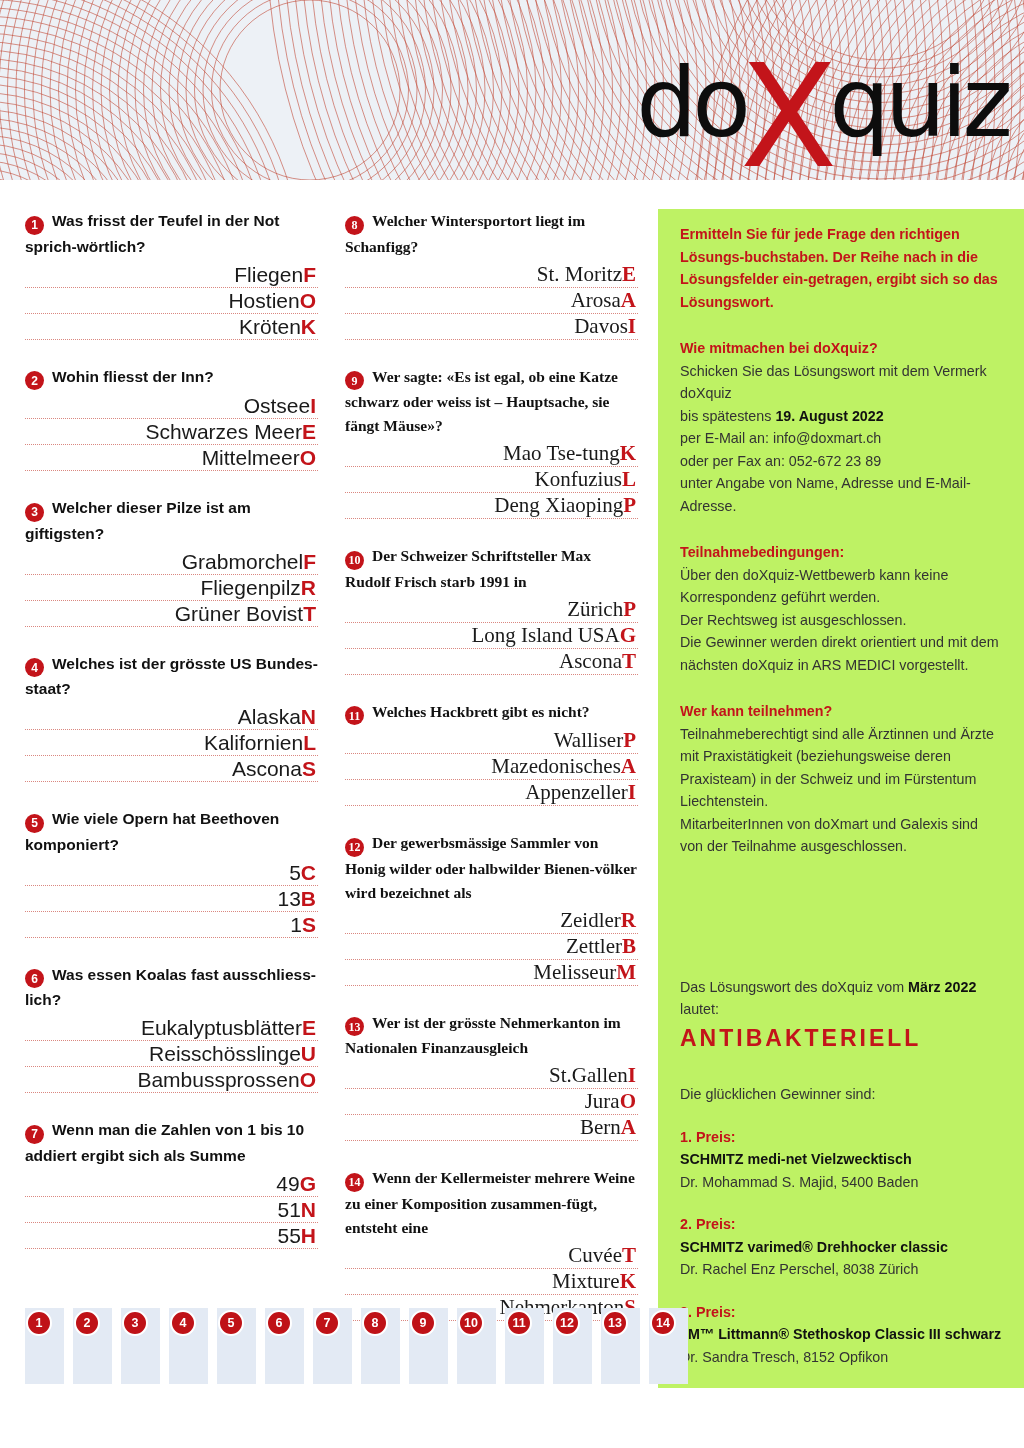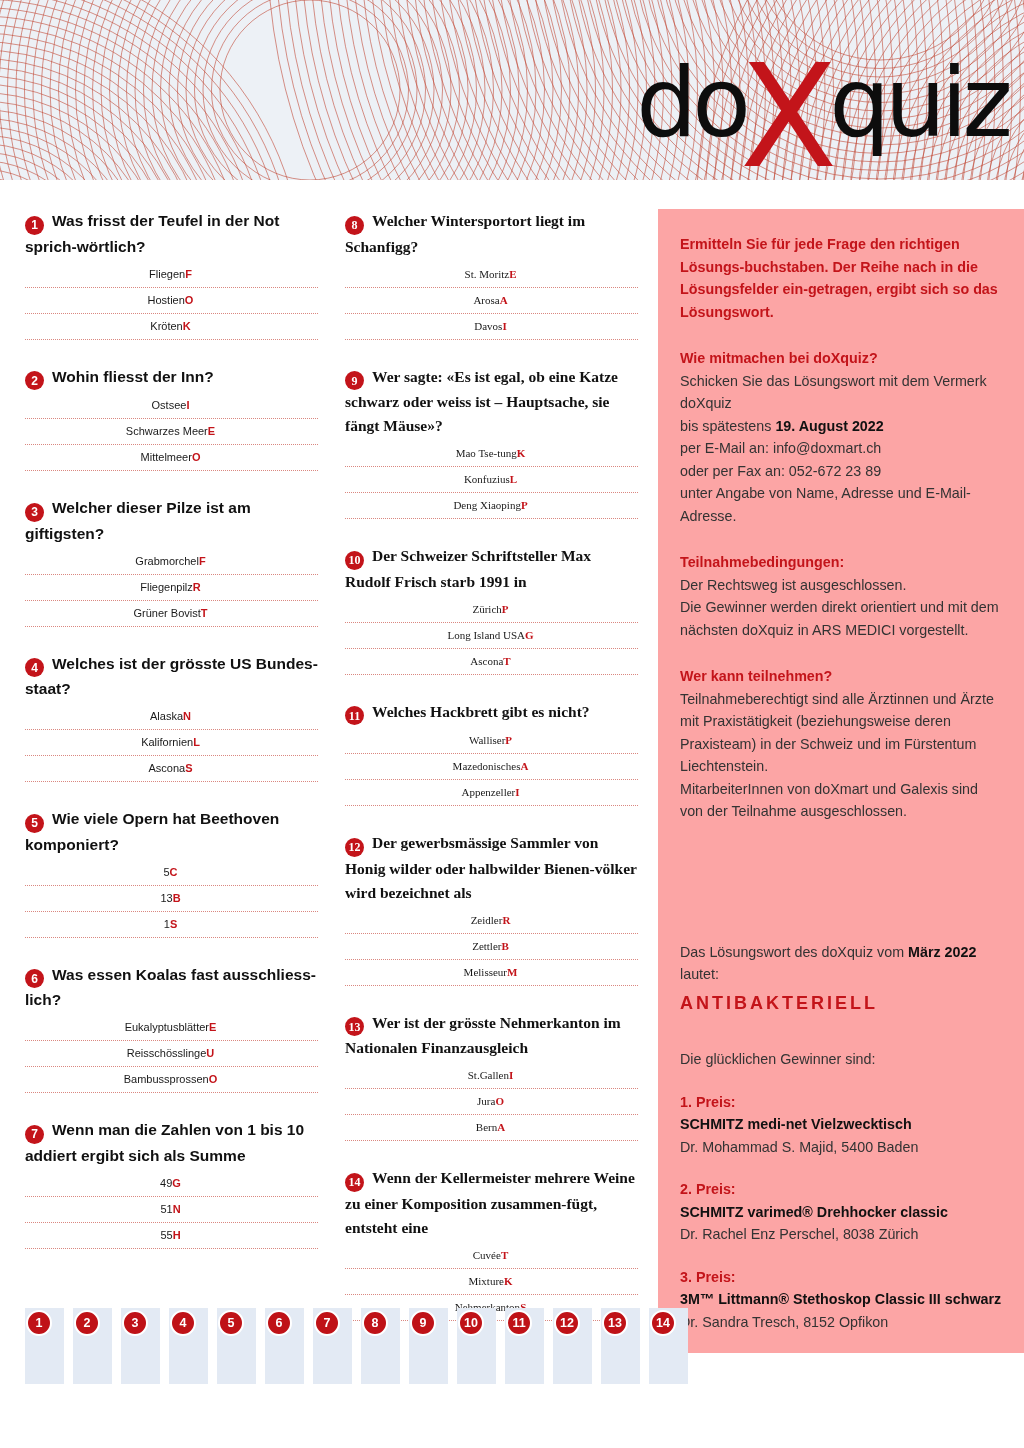--- a/index.html
+++ b/index.html
@@ -17,36 +17,36 @@
 
   
   .content{display:flex;align-items:flex-start;padding:16px 0 0 25px;box-sizing:border-box;margin-top:13px;}
   .col{flex:0 0 293px;width:293px;margin-right:27px;}
   .col.mid{margin-right:20px;font-family:Liberation Serif, serif;}
   .question{margin-bottom:25px;}
   .q-head{font-weight:bold;font-size:15.5px;line-height:24px;color:#111;margin-bottom:3px;}
   .q-num{display:inline-flex;width:19px;height:19px;border-radius:50%;background:#c3141a;
          color:#fff;font-size:12px;font-weight:bold;align-items:center;justify-content:center;
          margin-right:8px;vertical-align:-3px;}
-  .opt-row{display:flex;justify-content:center;align-items:flex-end;
-           font-size:11px;line-height:21px;color:#1a1a1a;
+  .opt-row{display:flex;justify-content:flex-end;align-items:flex-end;
+           font-size:21px;line-height:21px;color:#1a1a1a;
            border-bottom:1px dotted rgba(198,70,60,.65);padding:2px 2px 2px 0;}
   .opt-letter{color:#c3141a;font-weight:bold;}
 
   
-  .info-panel{flex:1 1 auto;background:#fca5a5;min-height:1072px;box-sizing:border-box;
-              padding:24px 22px 20px 22px;font-size:14.3px;line-height:22.5px;color:#333;}
+  .info-panel{flex:1 1 auto;background:#bef264;min-height:1072px;box-sizing:border-box;
+              padding:14px 22px 20px 22px;font-size:14.3px;line-height:22.5px;color:#333;}
   .bold{font-weight:bold;color:#111;}
   .panel-intro{color:#c3141a;font-weight:bold;margin:0 0 8px 0;}
   .panel-heading{color:#c3141a;font-weight:bold;margin:24px 0 0 0;}
   .panel-line{margin:0;}
   .spacer-lg{height:118px;}
   .spacer-md{height:34px;}
   .solution-line{margin:0;}
-  .solution-word{color:#c3141a;font-weight:bold;font-size:18px;letter-spacing:3px;margin-top:6px;}
+  .solution-word{color:#c3141a;font-weight:bold;font-size:23px;letter-spacing:3px;margin-top:6px;}
   .winner-rank{color:#c3141a;font-weight:bold;margin-top:20px;}
   .winner-prize{font-weight:bold;color:#111;}
   .winner-name{color:#333;}
 
   
   .answer-strip{position:absolute;left:25px;top:1308px;display:flex;gap:9px;}
   .answer-box{position:relative;width:39px;height:76px;background:#e3eaf4;}
   .answer-num{position:absolute;left:1px;top:2px;width:22px;height:22px;border-radius:50%;
               background:#bf1217;border:2px solid #fff;color:#fff;font-size:12.5px;
               font-weight:bold;display:flex;align-items:center;justify-content:center;}
@@ -494,20 +494,21 @@
       <div id="how-lines">
           <div class="panel-line"><span>Schicken Sie das Lösungswort mit dem Vermerk doXquiz</span></div>
           <div class="panel-line"><span>bis spätestens </span><span class="bold">19. August 2022</span></div>
           <div class="panel-line"><span>per E-Mail an: info@doxmart.ch</span></div>
           <div class="panel-line"><span>oder per Fax an: 052-672 23 89</span></div>
           <div class="panel-line"><span>unter Angabe von Name, Adresse und E-Mail-Adresse.</span></div>
         </div>
 
       <div class="panel-heading">Teilnahmebedingungen:</div>
       <div id="conditions-lines">
+          <div class="panel-line">Über den doXquiz-Wettbewerb kann keine Korrespondenz geführt werden.</div>
           <div class="panel-line">Der Rechtsweg ist ausgeschlossen.</div>
           <div class="panel-line">Die Gewinner werden direkt orientiert und mit dem nächsten doXquiz in ARS MEDICI vorgestellt.</div>
         </div>
 
       <div class="panel-heading">Wer kann teilnehmen?</div>
       <div id="eligibility-lines">
           <div class="panel-line">Teilnahmeberechtigt sind alle Ärztinnen und Ärzte mit Praxistätigkeit (beziehungsweise deren Praxisteam) in der Schweiz und im Fürstentum Liechtenstein.</div>
           <div class="panel-line">MitarbeiterInnen von doXmart und Galexis sind von der Teilnahme ausgeschlossen.</div>
         </div>
 

